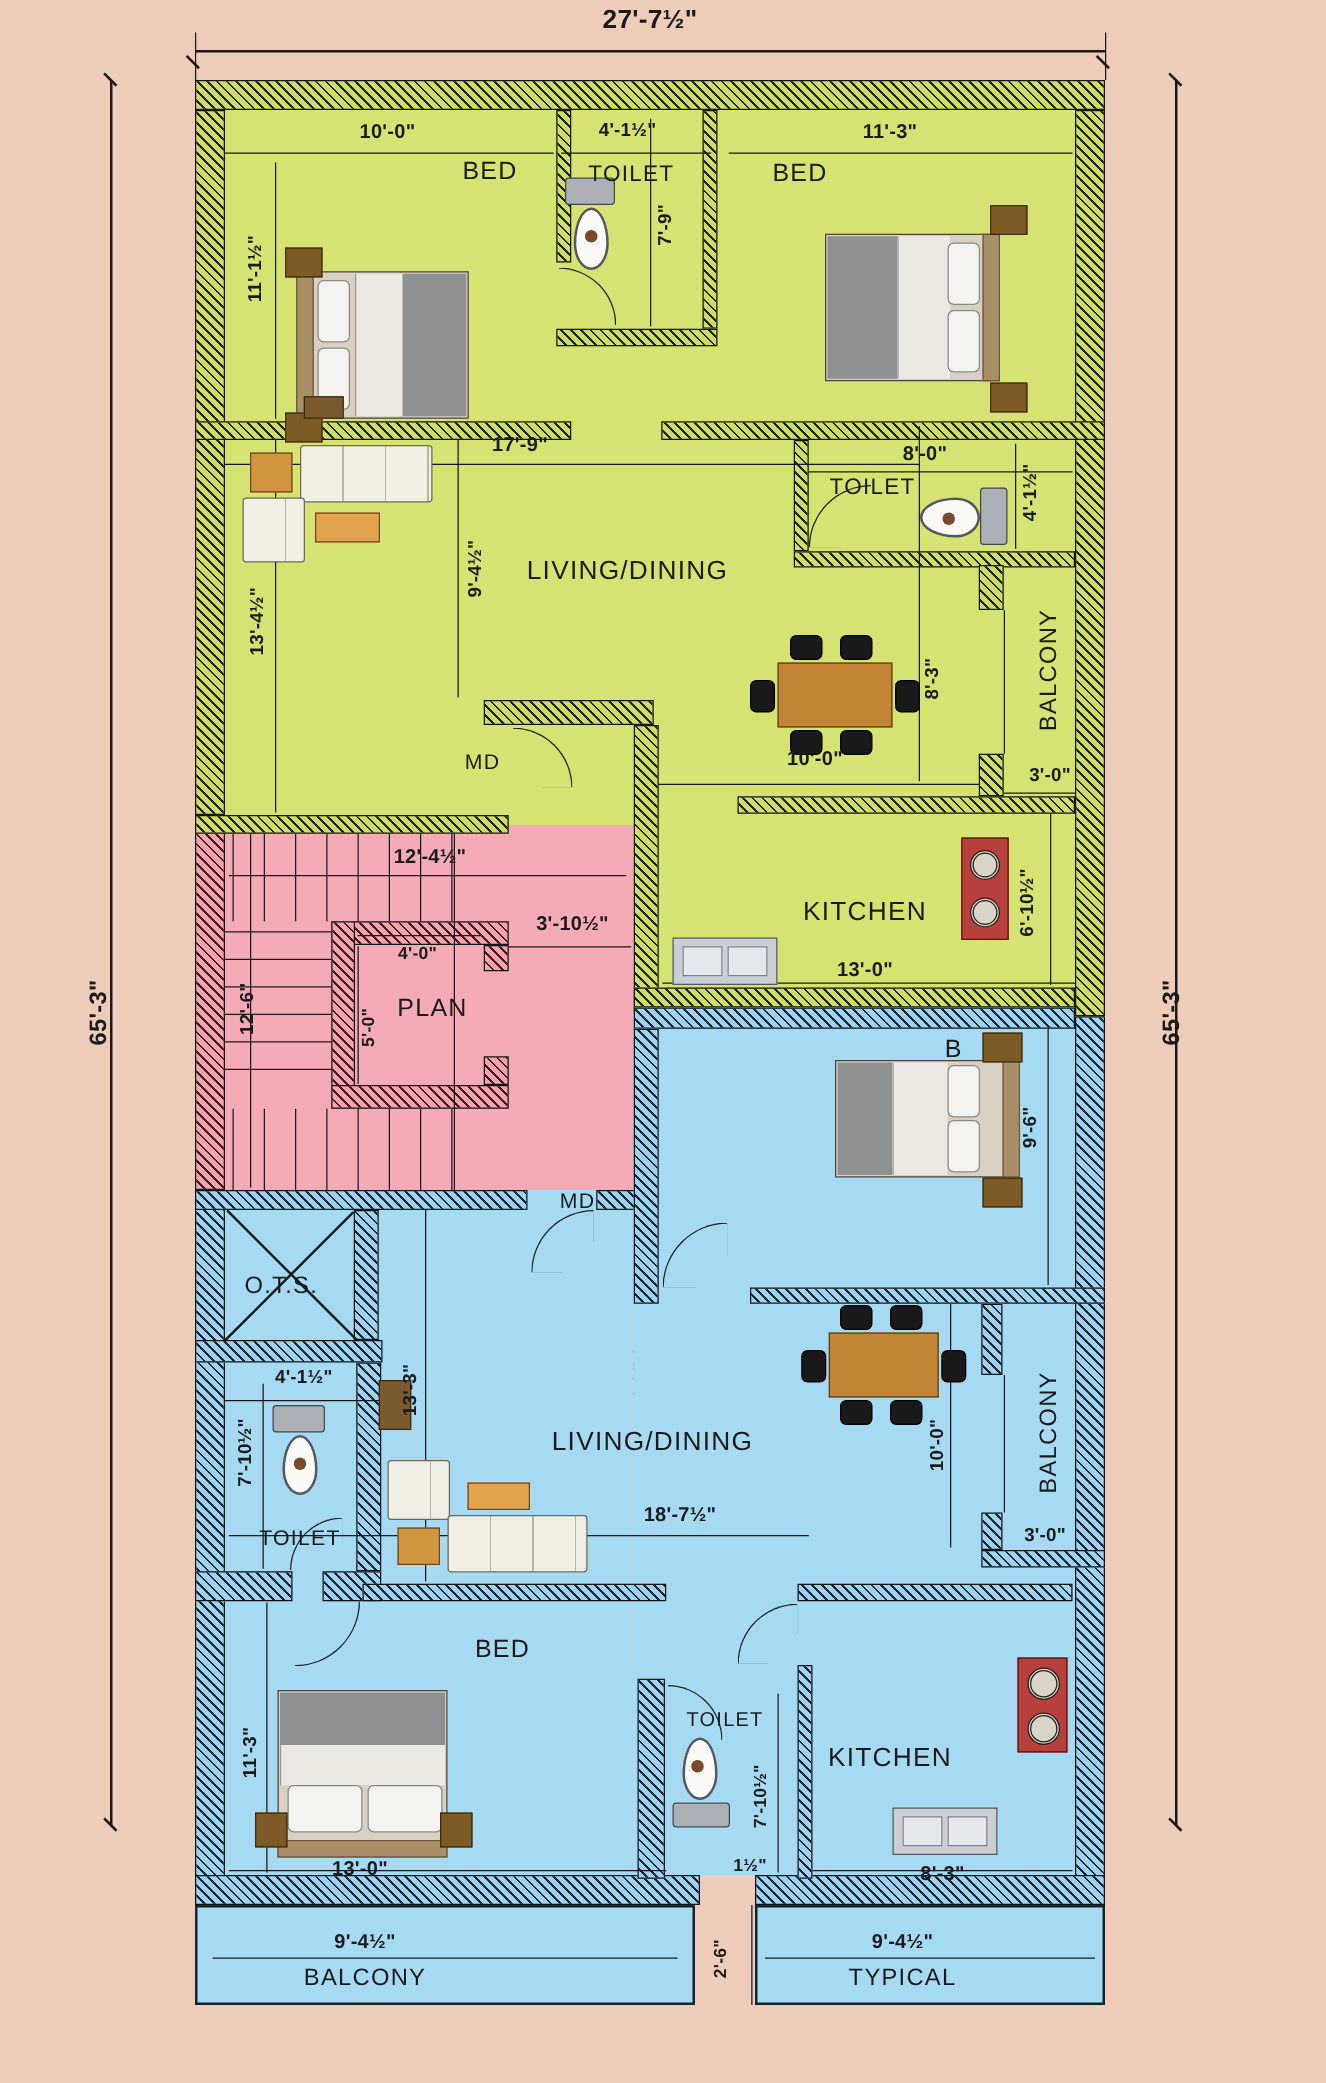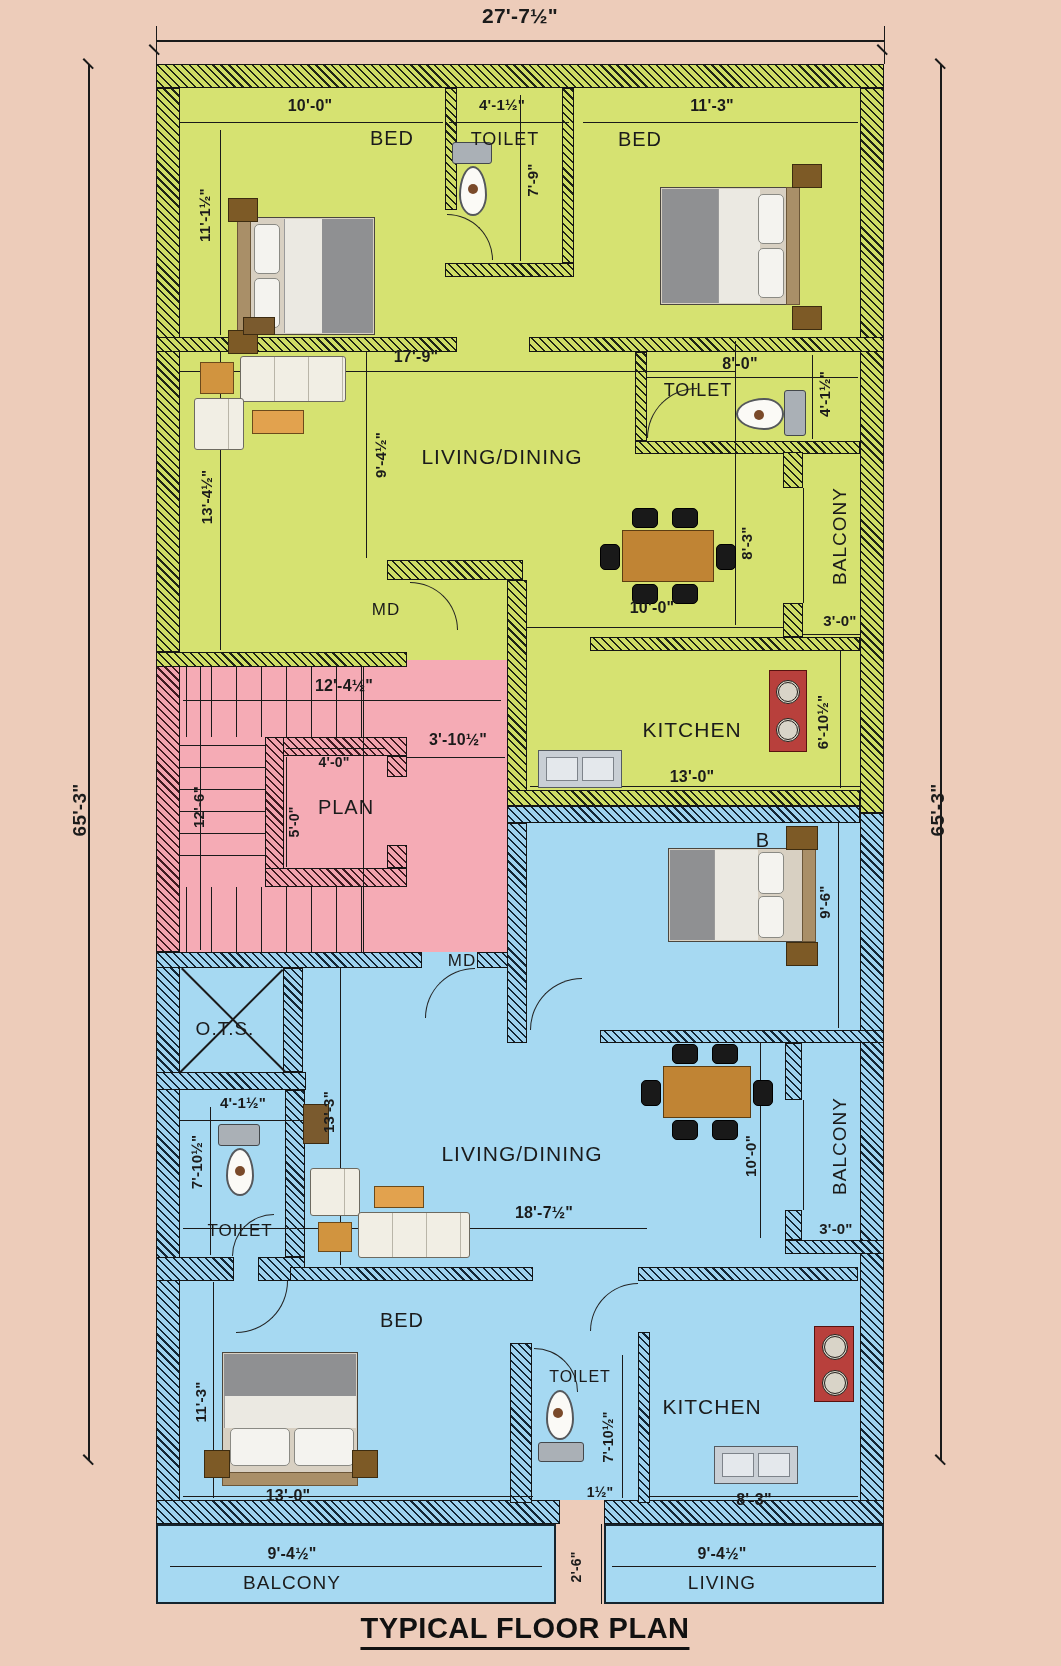--- a/index.html
+++ b/index.html
@@ -62,21 +62,20 @@
 
   <div class="area-box" style="left:465px;top:488px;width:143px;height:34px">
     <span class="chip cream">965</span>
     <span class="unit">Sft.</span>
   </div>
 
   <div class="area-box" style="left:427px;top:1080px;width:153px;height:36px">
     <span class="chip cyan">1011</span>
     <span class="unit">Sft.</span>
   </div>
-  <div class="title">TYPICAL FLOOR PLAN</div>
 <div class="floor floor-g" style="left: 180px; top: 88px; width: 680px; height: 712px;"></div>
     <div class="floor floor-p" style="left: 180px; top: 660px; width: 327px; height: 292px;"></div>
     <div class="floor floor-b" style="left: 507px; top: 800px; width: 353px; height: 700px;"></div>
     <div class="floor floor-b" style="left: 180px; top: 952px; width: 327px; height: 548px;"></div>
     <div class="box" style="left: 156px; top: 1524px; width: 400px; height: 80px;"></div>
     <div class="box" style="left: 604px; top: 1524px; width: 280px; height: 80px;"></div>
     <div class="wall wall-g" style="left: 156px; top: 64px; width: 728px; height: 24px;"></div>
     <div class="wall wall-g" style="left: 156px; top: 88px; width: 24px; height: 564px;"></div>
     <div class="wall wall-p" style="left: 156px; top: 652px; width: 24px; height: 300px;"></div>
     <div class="wall wall-b" style="left: 156px; top: 952px; width: 24px; height: 572px;"></div>
@@ -330,14 +329,14 @@
     <div class="lbl room" style="left: 580px; top: 1377px; font-size: 16px;">TOILET</div>
     <div class="lbl rot" style="left: 608px; top: 1437px; font-size: 14px;">7'-10½"</div>
     <div class="lbl" style="left: 600px; top: 1492px; font-size: 14px;">1½"</div>
     <div class="lbl room" style="left: 712px; top: 1407px; font-size: 21px;">KITCHEN</div>
     <div class="lbl" style="left: 754px; top: 1500px; font-size: 16px;">8'-3"</div>
     <div class="lbl" style="left: 288px; top: 1496px; font-size: 16px;">13'-0"</div>
     <div class="lbl" style="left: 292px; top: 1554px; font-size: 16px;">9'-4½"</div>
     <div class="lbl room" style="left: 292px; top: 1583px; font-size: 19px;">BALCONY</div>
     <div class="lbl rot" style="left: 576px; top: 1567px; font-size: 14px;">2'-6"</div>
     <div class="lbl" style="left: 722px; top: 1554px; font-size: 16px;">9'-4½"</div>
-    <div class="lbl room" style="left: 722px; top: 1583px; font-size: 19px;">LIVING</div>
+    <div class="lbl room" style="left: 722px; top: 1583px; font-size: 19px;">TYPICAL</div>
   </div>
 
 </body></html>

